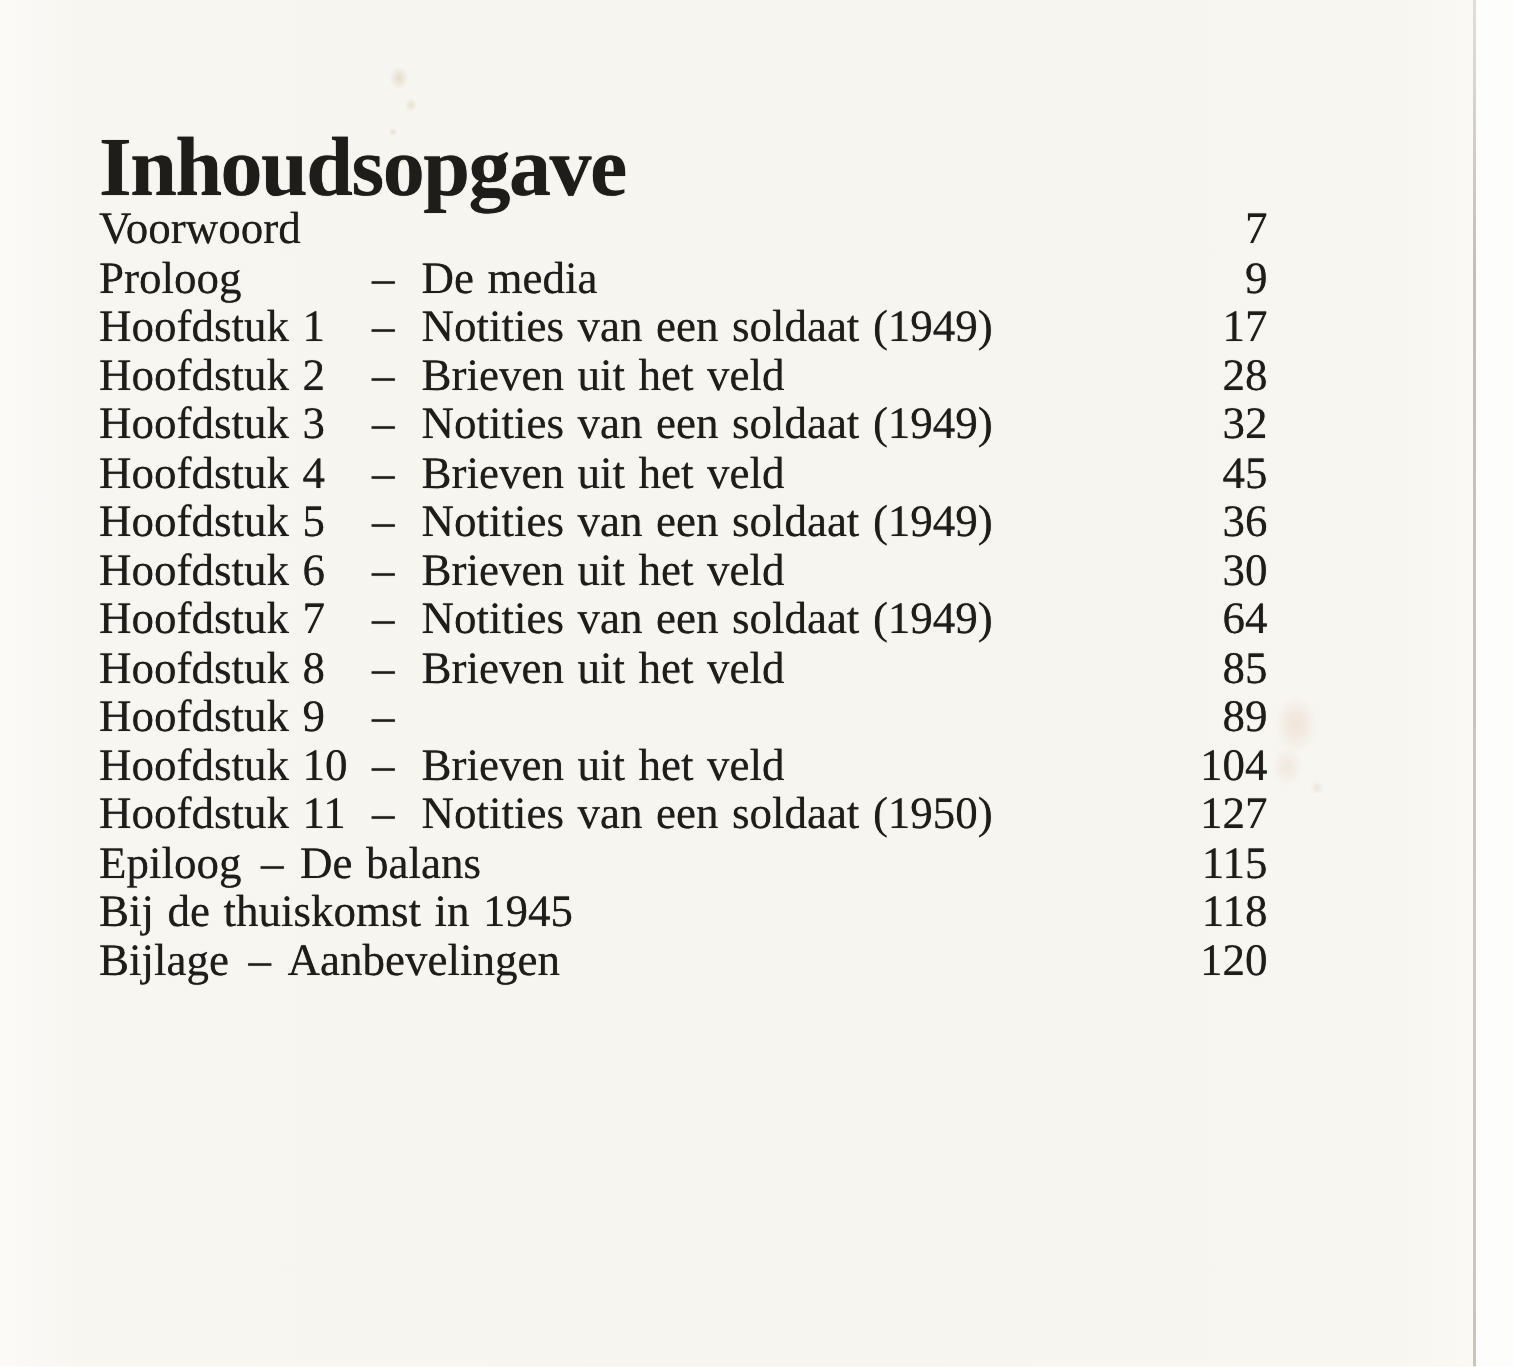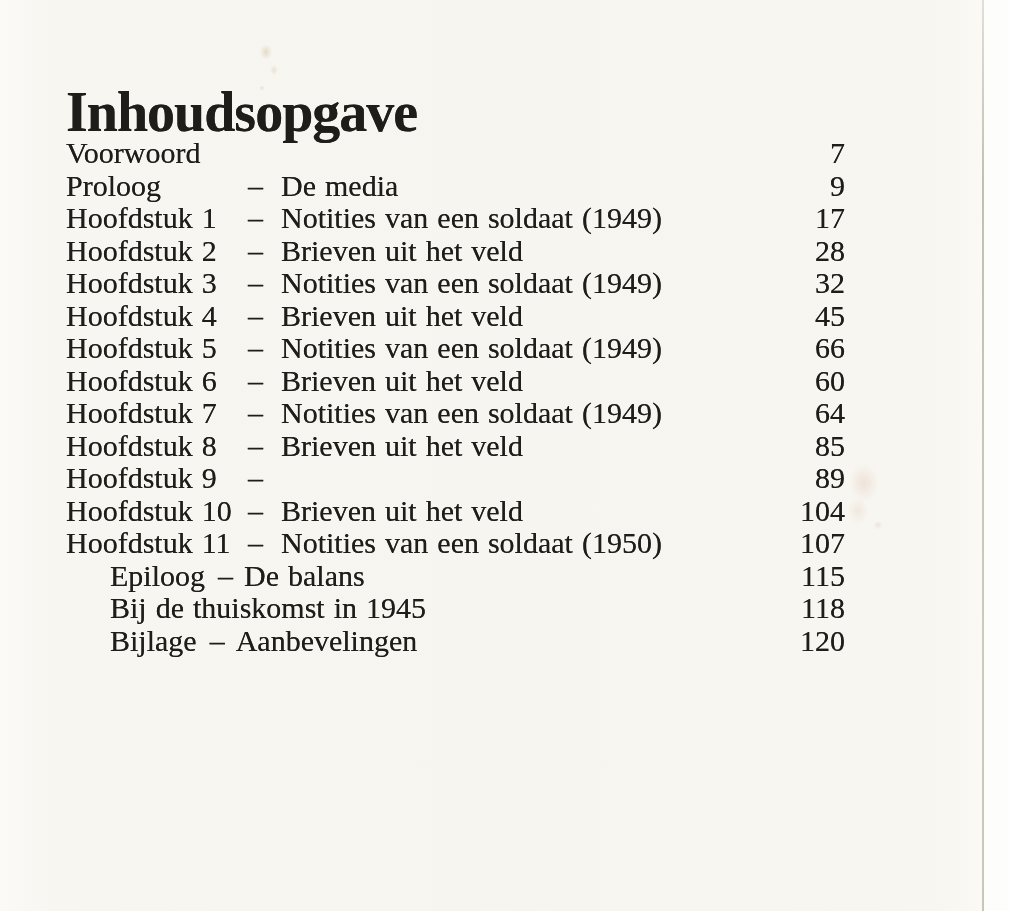--- a/index.html
+++ b/index.html
@@ -61,21 +61,21 @@
     word-spacing:1.5px;
     text-shadow:0 0 .45px rgba(30,29,26,.8);
   }
   .row{display:flex;align-items:baseline;height:32.5px;white-space:nowrap;justify-content:center;}
   .cell{display:inline-block;}
   .row .label{flex:0 0 auto;min-width:182px;}
   .row .dash{flex:0 0 33px;}
   .row .title{flex:0 1 auto;}
   .row .page{margin-left:auto;text-align:right;flex:0 0 auto;}
   
-  .row.inline .label{min-width:0;margin-left:44px;}
+  .row.inline .label{min-width:0;}
   .row.inline .dash{flex:0 0 auto;margin:0 11px 0 13px;}
   .row.inline .dash:empty{margin:0;}
 </style>
 </head>
 <body>
 
 <div class="smudge"></div>
 <div class="stain"></div>
 <div class="edge-line"></div>
 
@@ -122,28 +122,28 @@
     <span class="cell label">Hoofdstuk 4</span>
     <span class="cell dash">–</span>
     <span class="cell title">Brieven uit het veld</span>
     <span class="cell page">45</span>
   </div>
 
   <div class="row">
     <span class="cell label">Hoofdstuk 5</span>
     <span class="cell dash">–</span>
     <span class="cell title">Notities van een soldaat (1949)</span>
-    <span class="cell page">66</span>
+    <span class="cell page">36</span>
   </div>
 
   <div class="row">
     <span class="cell label">Hoofdstuk 6</span>
     <span class="cell dash">–</span>
     <span class="cell title">Brieven uit het veld</span>
-    <span class="cell page">60</span>
+    <span class="cell page">30</span>
   </div>
 
   <div class="row">
     <span class="cell label">Hoofdstuk 7</span>
     <span class="cell dash">–</span>
     <span class="cell title">Notities van een soldaat (1949)</span>
     <span class="cell page">64</span>
   </div>
 
   <div class="row">
@@ -163,21 +163,21 @@
     <span class="cell label">Hoofdstuk 10</span>
     <span class="cell dash">–</span>
     <span class="cell title">Brieven uit het veld</span>
     <span class="cell page">104</span>
   </div>
 
   <div class="row">
     <span class="cell label">Hoofdstuk 11</span>
     <span class="cell dash">–</span>
     <span class="cell title">Notities van een soldaat (1950)</span>
-    <span class="cell page">107</span>
+    <span class="cell page">127</span>
   </div>
 
   <div class="row inline">
     <span class="cell label">Epiloog</span>
     <span class="cell dash">–</span>
     <span class="cell title">De balans</span>
     <span class="cell page">115</span>
   </div>
 
   <div class="row inline">

